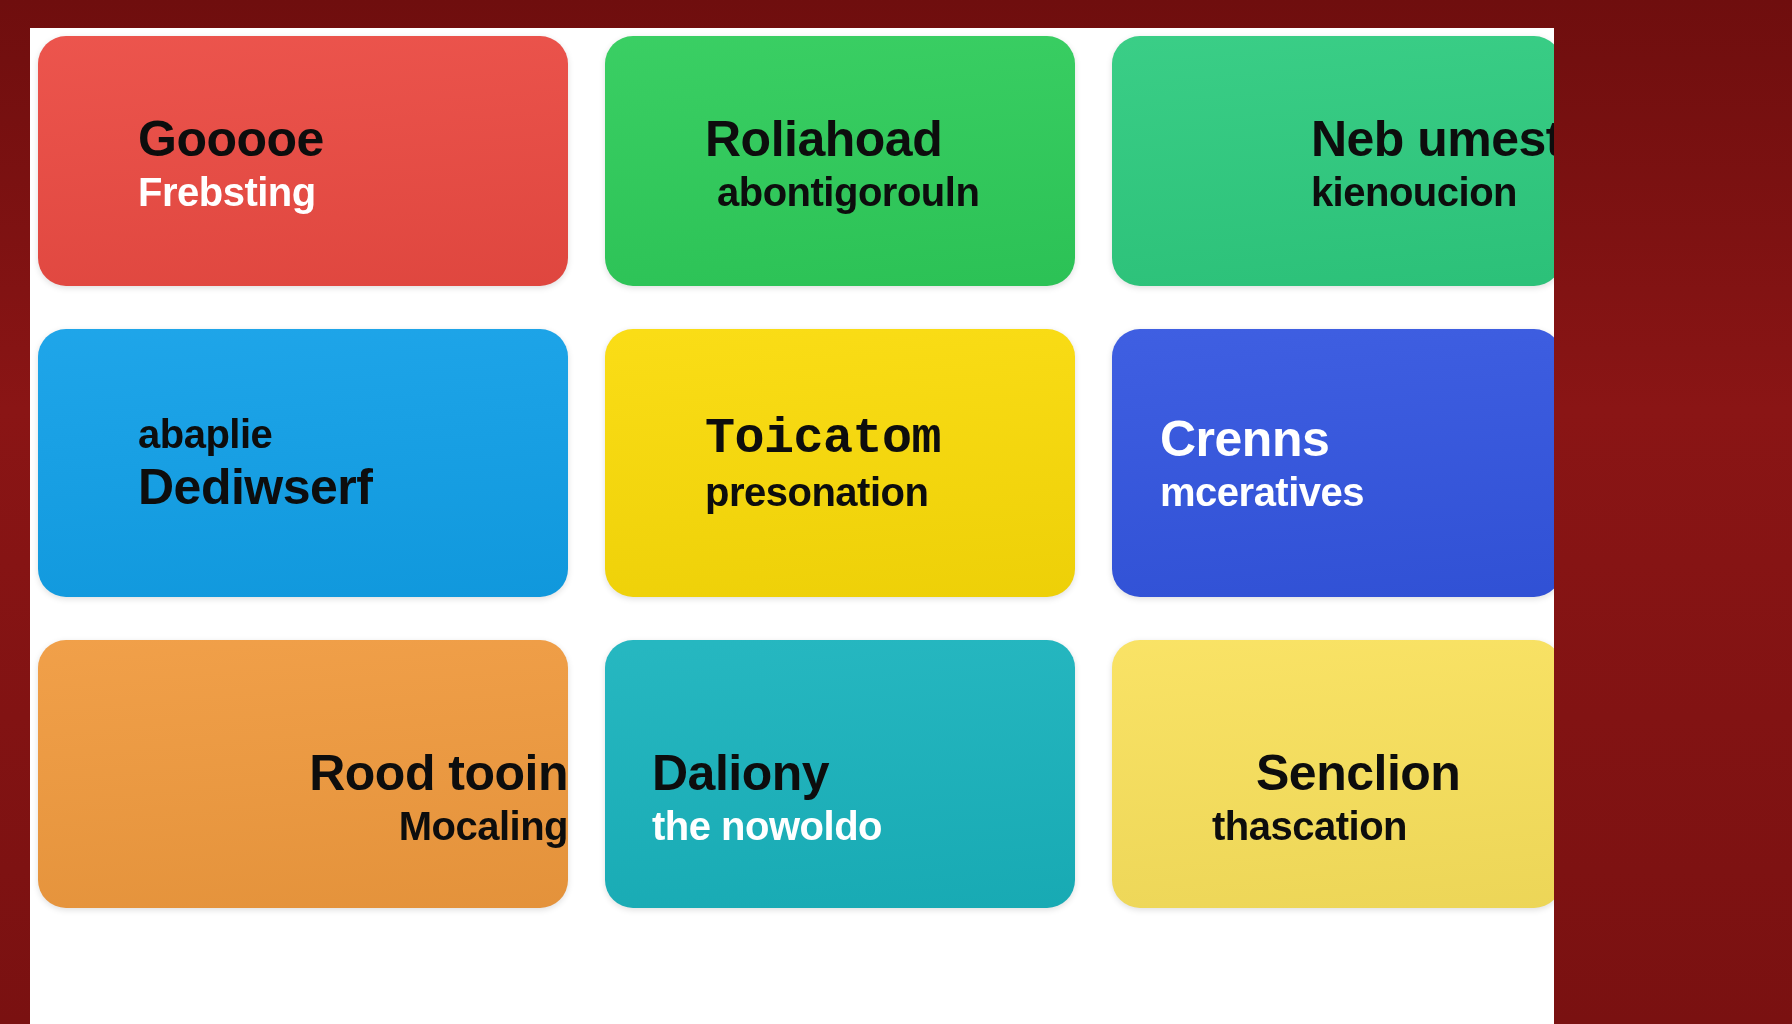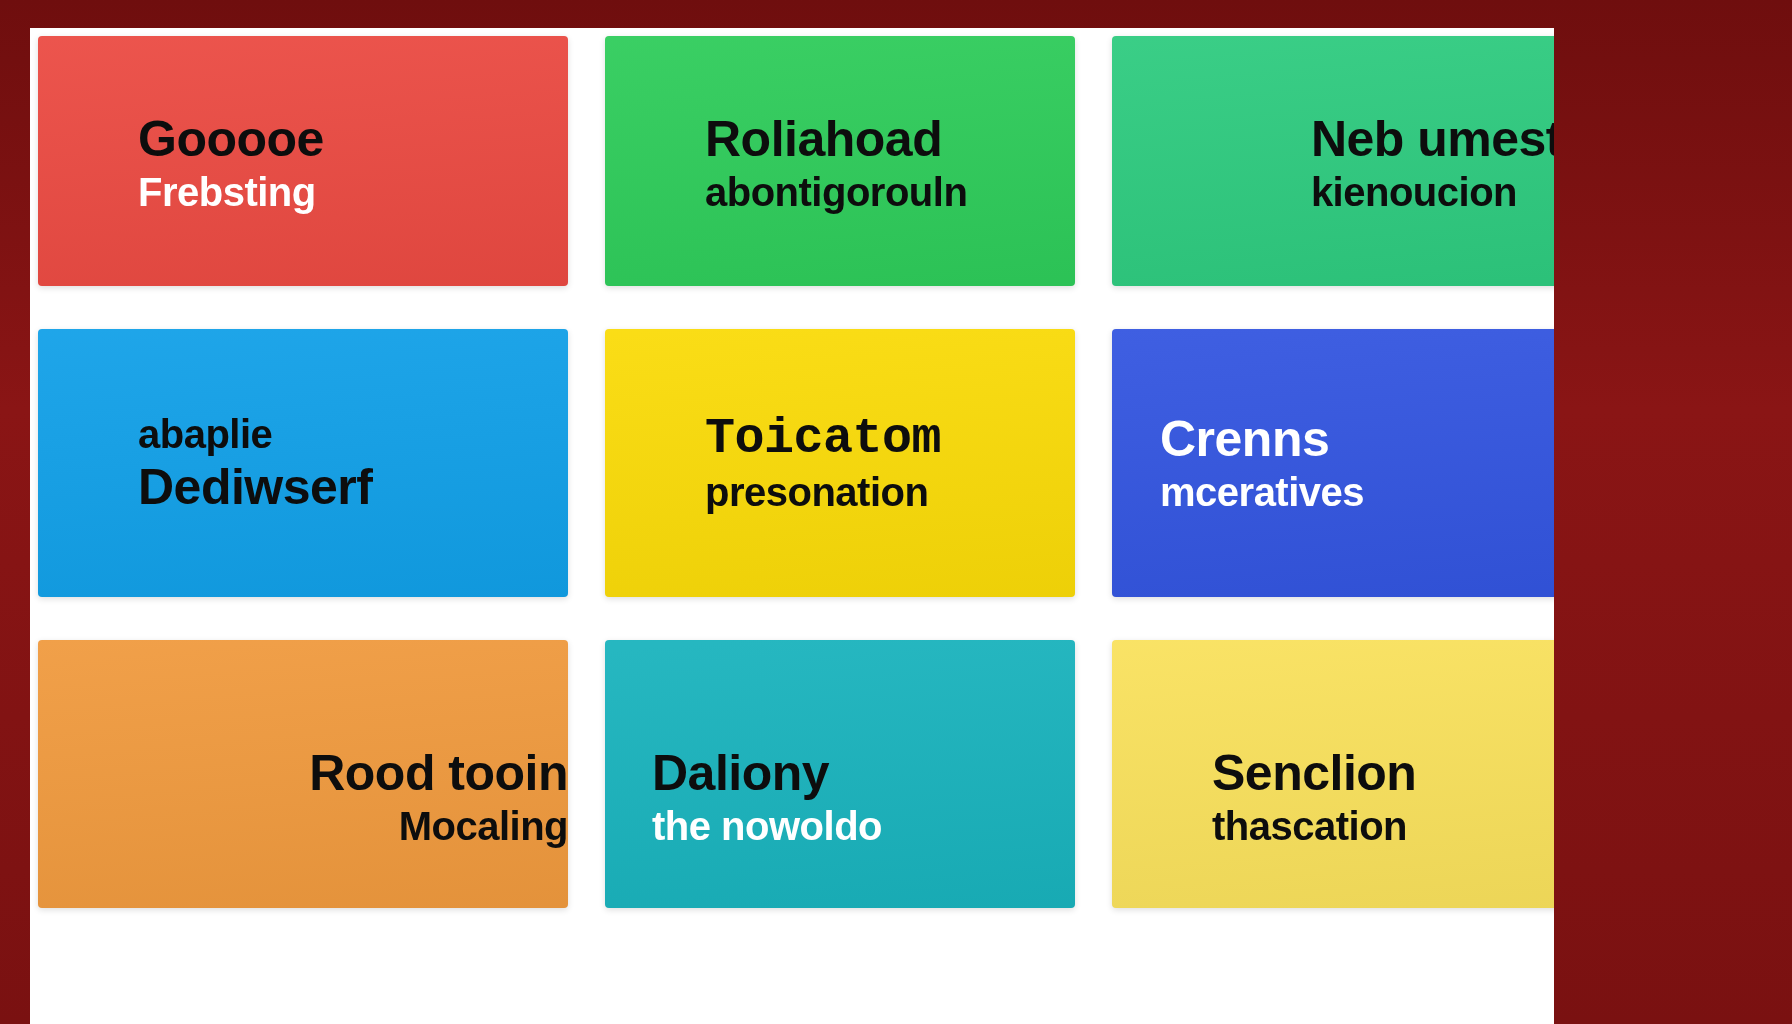--- a/index.html
+++ b/index.html
@@ -45,21 +45,21 @@
     height: 1020px;
     display: grid;
     grid-template-columns: 530px 470px 450px;
     grid-template-rows: 250px 268px 268px;
     column-gap: 37px;
     row-gap: 43px;
     padding: 8px 0 0 8px;
   }
 
   .card {
-    border-radius: 4px;
+    border-radius: 28px;
     padding: 0 0 0 100px;
     display: flex;
     flex-direction: column;
     justify-content: center;
     overflow: hidden;
     position: relative;
     box-shadow: 0 2px 6px rgba(0,0,0,0.13);
   }
 
   .card .line {
@@ -102,21 +102,21 @@
       <div class="card row-1 grad-soft" style="background-color: rgb(235, 74, 66);">
         <div class="stack">
           <div class="line line-1" style="color: rgb(13, 13, 13);">Gooooe</div>
           <div class="line line-2" style="color: rgb(255, 255, 255);">Frebsting</div>
         </div>
       </div>
 
       <div class="card row-1 grad-soft" style="background-color: rgb(46, 204, 90);">
         <div class="stack">
           <div class="line line-1" style="color: rgb(13, 13, 13);">Roliahoad</div>
-          <div class="line line-2" style="color: rgb(13, 13, 13);">abontigorouln</div>
+          <div class="line line-2" style="color: rgb(13, 13, 13); margin-left: 12px;">abontigorouln</div>
         </div>
       </div>
 
       <div class="card row-1 grad-soft" style="background-color: rgb(46, 203, 127); align-items: flex-end;">
         <div class="stack">
           <div class="line line-1" style="color: rgb(13, 13, 13);">Neb umest</div>
           <div class="line line-2" style="color: rgb(13, 13, 13);">kienoucion</div>
         </div>
       </div>
 
@@ -150,20 +150,20 @@
 
       <div class="card row-3 grad-soft" style="background-color: rgb(25, 179, 189); padding-left: 47px;">
         <div class="stack">
           <div class="line line-1" style="color: rgb(13, 13, 13);">Daliony</div>
           <div class="line line-2" style="color: rgb(255, 255, 255);">the nowoldo</div>
         </div>
       </div>
 
       <div class="card row-3 grad-soft" style="background-color: rgb(249, 225, 92);">
         <div class="stack">
-          <div class="line line-1" style="color: rgb(13, 13, 13);">Senclion</div>
+          <div class="line line-1" style="color: rgb(13, 13, 13); margin-left: 44px;">Senclion</div>
           <div class="line line-2" style="color: rgb(13, 13, 13);">thascation</div>
         </div>
       </div>
 
     </div>
   </div>
 </div>
 
 </body></html>

